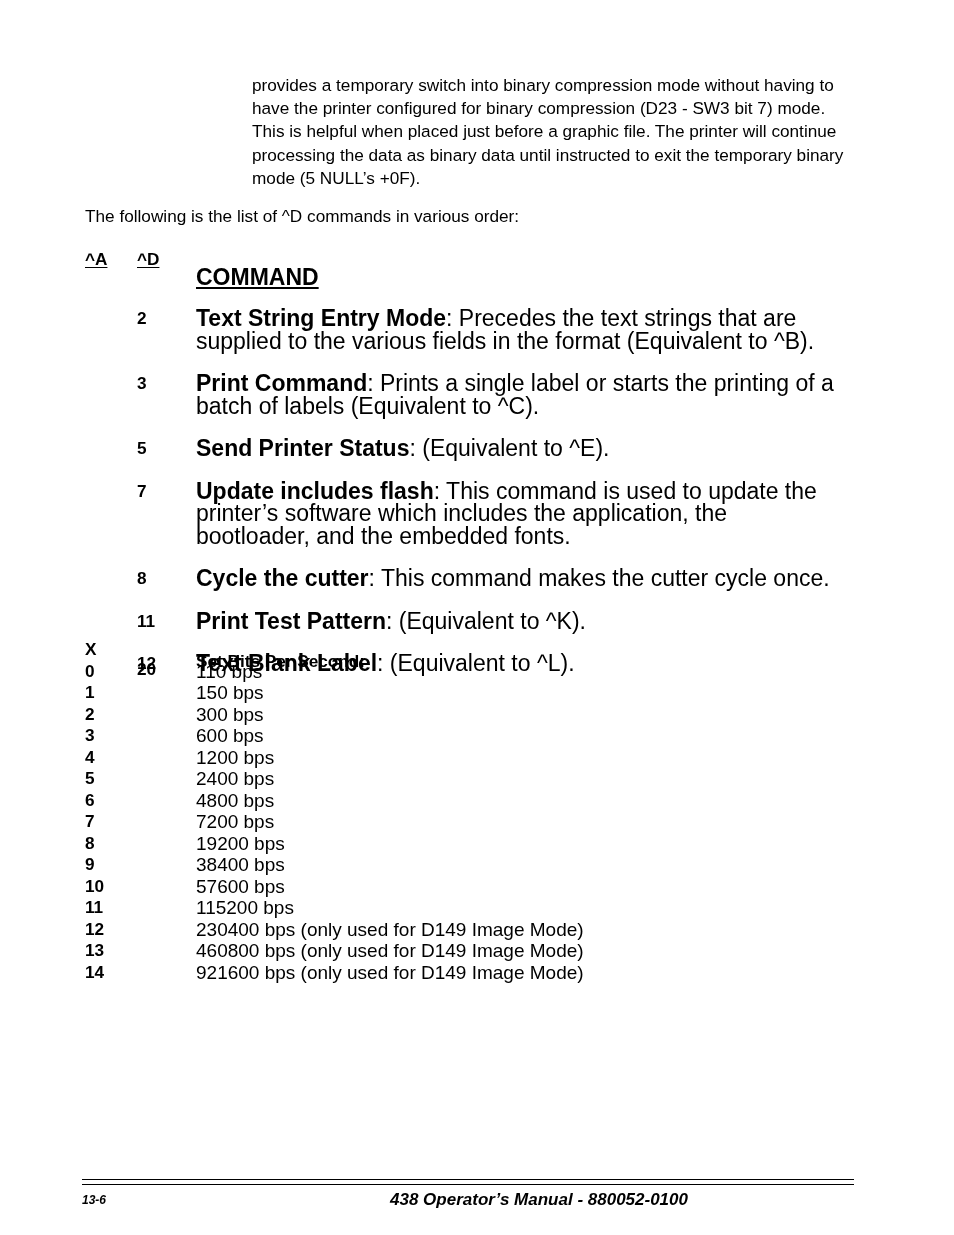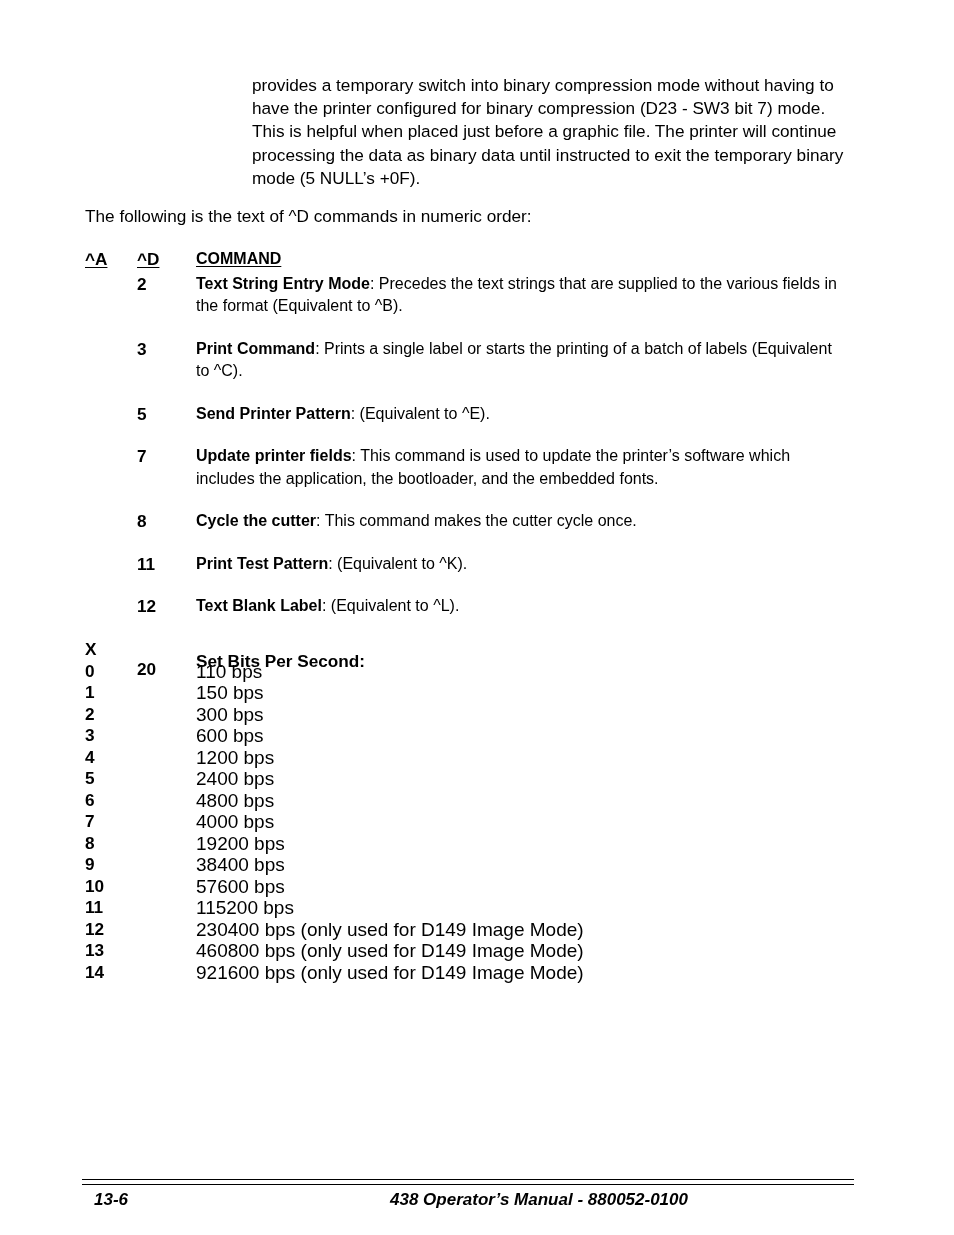--- a/index.html
+++ b/index.html
@@ -69,23 +69,24 @@
     position: absolute;
     left: 52px;
     top: 0px;
     width: 52px;
     font-size: 17.2px;
     line-height: 22px;
     font-weight: bold;
   }
   .col-cmd {
     margin-left: 111px;
-    font-size: 16px;
+    font-size: 23px;
     line-height: 22.5px;
     min-height: 22px;
+    margin-top: 18px;
   }
   .col-cmd .term {
     font-weight: bold;
   }
   .hdr .col-a,
   .hdr .col-d,
   .hdr .col-cmd {
     font-weight: bold;
     text-decoration: underline;
     text-underline-offset: 2px;
@@ -157,23 +158,23 @@
   }
   .footer {
     position: absolute;
     left: 82px;
     top: 1188px;
     width: 772px;
     height: 26px;
   }
   .footer-page {
     position: absolute;
-    left: 12px;
+    left: 0;
     top: 0;
-    font-size: 17px;
+    font-size: 12px;
     font-weight: bold;
     font-style: italic;
     line-height: 24px;
   }
   .footer-title {
     position: absolute;
     left: 0;
     top: 0;
     width: 772px;
     text-align: center;
@@ -185,21 +186,21 @@
     line-height: 24px;
   }
 </style>
 </head>
 <body>
 
 <div class="page">
 
   <div class="intro-para">provides a temporary switch into binary compression mode without having to have the printer configured for binary compression (D23 - SW3 bit 7) mode.  This is helpful when placed just before a graphic file. The printer will continue processing the data as binary data until instructed to exit the temporary binary mode (5 NULL’s +0F).</div>
 
-  <div class="lead-in">The following is the text of ^D commands in numeric order:</div>
+  <div class="lead-in">The following is the list of ^D commands in various order:</div>
 
   <div class="cmd-table">
 
     <div class="cmd-row hdr">
       <span class="col-a">^A</span>
       <span class="col-d">^D</span>
       <span class="col-cmd">COMMAND</span>
     </div>
 
     <div class="cmd-row" style="margin-top:2px;">
@@ -210,27 +211,27 @@
 
     <div class="cmd-row">
       <span class="col-a"></span>
       <span class="col-d">3</span>
       <div class="col-cmd"><span class="term">Print Command</span><span>: Prints a single label or starts the printing of a batch of labels (Equivalent to ^C).</span></div>
     </div>
 
     <div class="cmd-row">
       <span class="col-a"></span>
       <span class="col-d">5</span>
-      <div class="col-cmd"><span class="term">Send Printer Pattern</span><span>: (Equivalent to ^E).</span></div>
+      <div class="col-cmd"><span class="term">Send Printer Status</span><span>: (Equivalent to ^E).</span></div>
     </div>
 
     <div class="cmd-row">
       <span class="col-a"></span>
       <span class="col-d">7</span>
-      <div class="col-cmd"><span class="term">Update printer fields</span><span>:  This command is used to update the printer’s software which includes the application, the bootloader, and the embedded fonts.</span></div>
+      <div class="col-cmd"><span class="term">Update includes flash</span><span>:  This command is used to update the printer’s software which includes the application, the bootloader, and the embedded fonts.</span></div>
     </div>
 
     <div class="cmd-row">
       <span class="col-a"></span>
       <span class="col-d">8</span>
       <div class="col-cmd"><span class="term">Cycle the cutter</span><span>:  This command makes the cutter cycle once.</span></div>
     </div>
 
     <div class="cmd-row">
       <span class="col-a"></span>
@@ -277,21 +278,21 @@
     <div class="bps-row">
       <span class="x-col">5</span>
       <span class="v-col">2400 bps</span>
     </div>
     <div class="bps-row">
       <span class="x-col">6</span>
       <span class="v-col">4800 bps</span>
     </div>
     <div class="bps-row">
       <span class="x-col">7</span>
-      <span class="v-col">4000 bps</span>
+      <span class="v-col">7200 bps</span>
     </div>
     <div class="bps-row">
       <span class="x-col">8</span>
       <span class="v-col">19200 bps</span>
     </div>
     <div class="bps-row">
       <span class="x-col">9</span>
       <span class="v-col">38400 bps</span>
     </div>
     <div class="bps-row">

